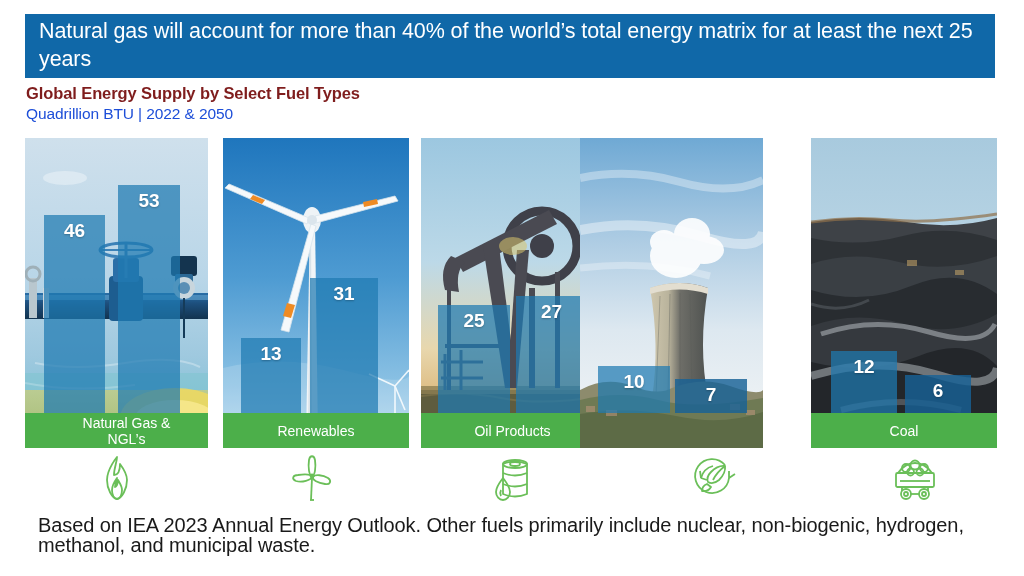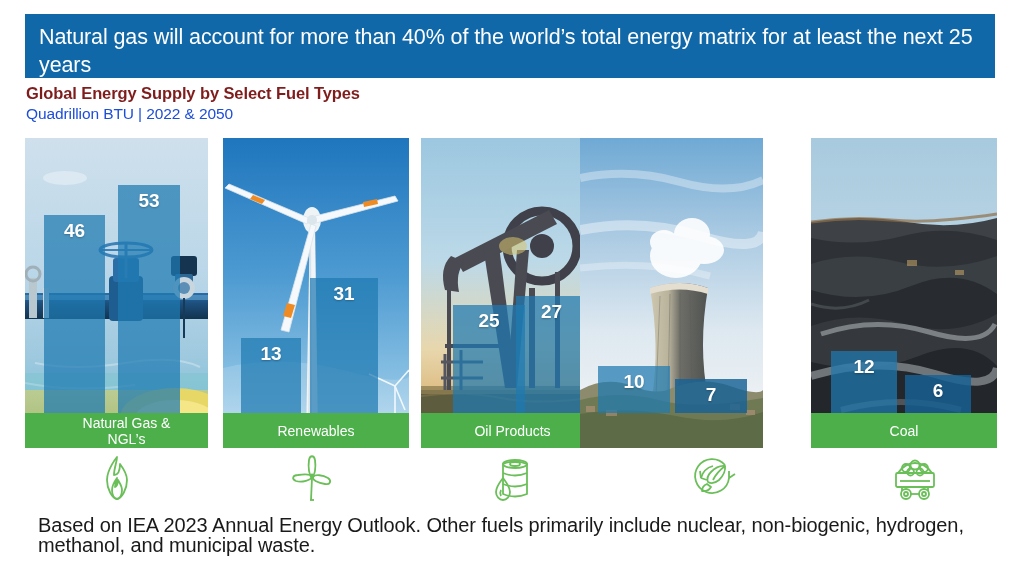--- a/index.html
+++ b/index.html
@@ -10,21 +10,21 @@
     overflow:hidden;
     position:relative;
   }
   .slide{position:relative;width:1024px;height:576px;}
 
   
   .headline-band{
     position:absolute;left:25px;top:14px;width:970px;height:64px;
     background:#1068a8;
     box-sizing:border-box;
-    padding:9px 14px 0 14px;
+    padding:3px 14px 0 14px;
   }
   .headline-text{
     color:#ffffff;font-size:21.5px;line-height:28px;font-weight:400;
     letter-spacing:-0.1px;
   }
 
   
   .chart-title{
     position:absolute;left:26px;top:84px;
     font-size:16.5px;font-weight:bold;color:#7f1d1d;letter-spacing:-0.1px;
@@ -243,21 +243,21 @@
           <g stroke="#55565f" stroke-width="3" fill="none">
             <line x1="40" y1="252" x2="40" y2="212"></line>
             <line x1="24" y1="252" x2="24" y2="216"></line>
             <line x1="20" y1="224" x2="62" y2="224"></line>
             <line x1="20" y1="240" x2="62" y2="240"></line>
           </g>
           <ellipse cx="92" cy="108" rx="14" ry="9" fill="#d9c46b" opacity="0.55"></ellipse>
           <path d="M0 258 q40 -6 80 2 t103 -2" stroke="#8c7b4e" stroke-width="2" fill="none" opacity="0.5"></path>
         </svg>
       </div>
-      <div class="bar" style="left:32px;width:72px;height:108px;">
+      <div class="bar" style="left:17px;width:72px;height:108px;">
         <span class="val">25</span>
       </div>
       <div class="bar" style="left:95px;width:71px;height:117px;">
         <span class="val">27</span>
       </div>
       <div class="cat-band">
         <span>Oil Products</span>
       </div>
     </div>
 

